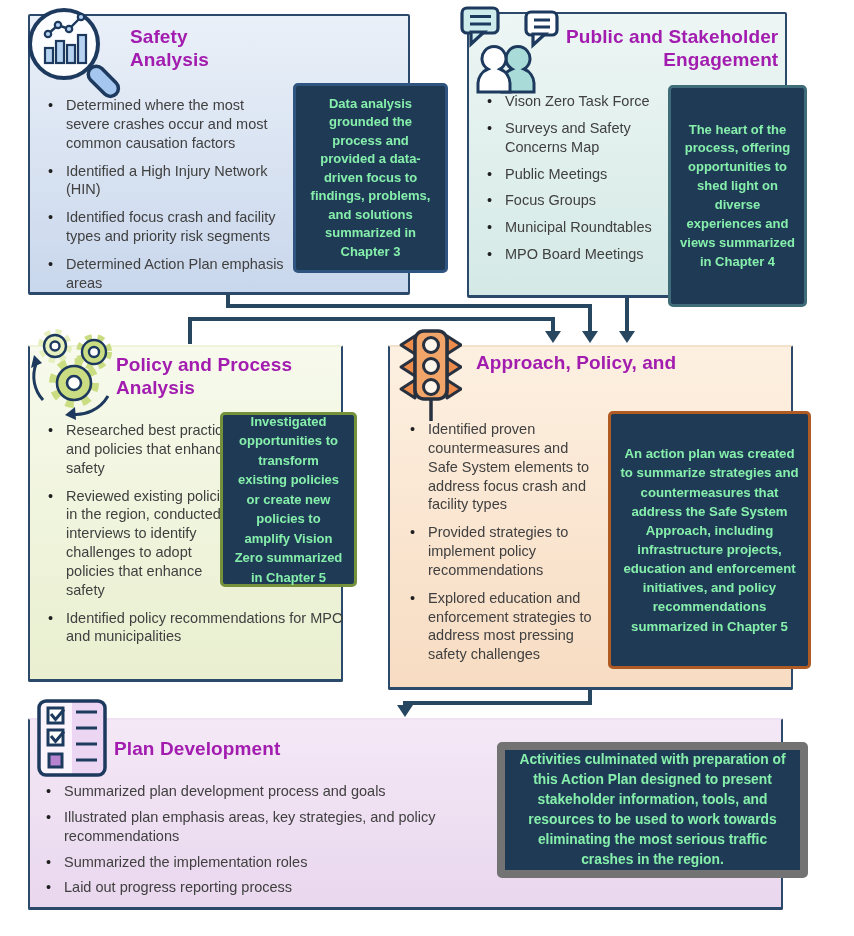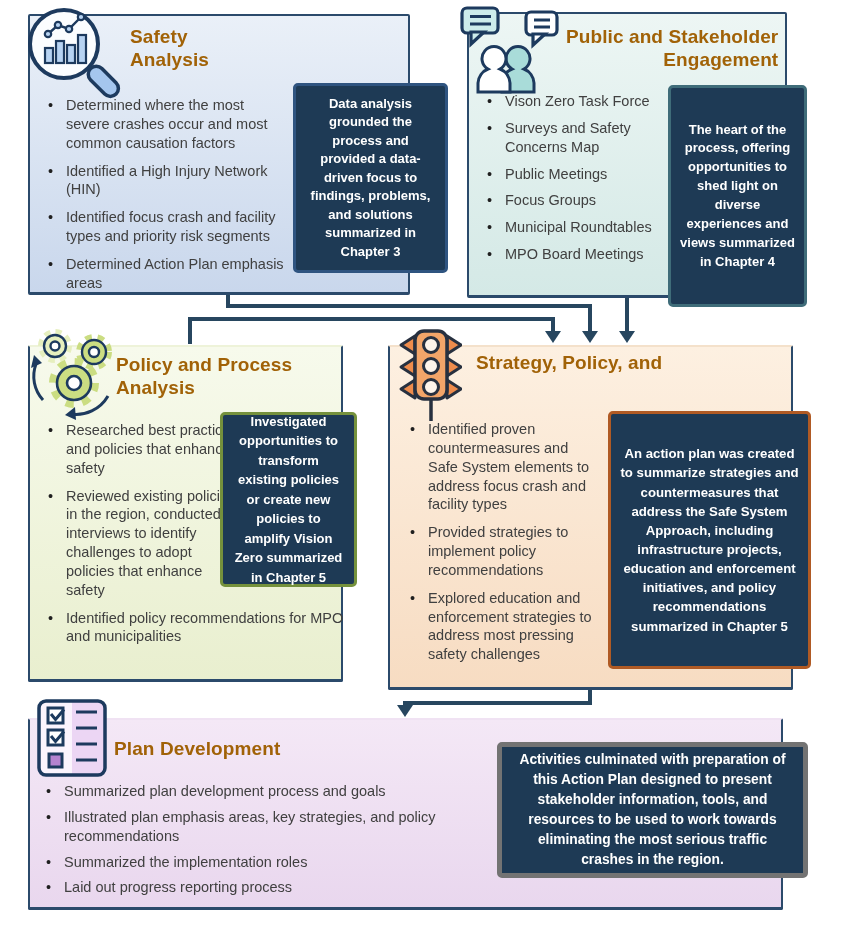--- a/index.html
+++ b/index.html
@@ -23,21 +23,21 @@
     background:linear-gradient(180deg,#f7faec 0%,#e9efcf 100%);
     border:2px solid #2b4a6b;border-top:2px solid #eef3d9;border-bottom-width:3px;}
   .p-strategy{left:388px;top:345px;width:405px;height:345px;
     background:linear-gradient(180deg,#fdf0e1 0%,#f7dcc2 100%);
     border:2px solid #2b4a6b;border-top:2px solid #f4e1cb;border-bottom-width:3px;}
   .p-plan{left:28px;top:718px;width:755px;height:192px;
     background:linear-gradient(180deg,#f4e8f6 0%,#e9d7ee 100%);
     border:2px solid #2b4a6b;border-top:2px solid #f0e2f3;border-bottom-width:3px;}
 
   
-  .title{position:absolute;z-index:2;color:#a16207;font-weight:700;font-size:19px;line-height:1.2;letter-spacing:.1px;}
+  .title{position:absolute;z-index:2;color:#a21caf;font-weight:700;font-size:19px;line-height:1.2;letter-spacing:.1px;}
   .t-safety{left:130px;top:26px;}
   .t-engagement{left:566px;top:26px;text-align:right;}
   .t-policy{left:116px;top:354px;}
   .t-strategy{left:476px;top:352px;}
   .t-plan{left:114px;top:738px;}
 
   
   .bullets{position:absolute;z-index:2;margin:0;padding:0;list-style:none;color:#404040;
     font-size:14.5px;line-height:1.3;}
   .bullets li{position:relative;padding-left:20px;margin-bottom:9px;}
@@ -45,33 +45,33 @@
   .u-safety{left:46px;top:96px;width:245px;}
   .u-engagement{left:485px;top:92px;width:170px;}
   .u-engagement li{margin-bottom:8px;}
   .u-policy{left:46px;top:421px;width:300px;}
   .u-policy li:nth-child(1),.u-policy li:nth-child(2){max-width:178px;}
   .u-strategy{left:408px;top:420px;width:192px;}
   .u-plan{left:44px;top:782px;width:440px;}
   .u-plan li{margin-bottom:7px;}
 
   
-  .callout{position:absolute;z-index:3;background:#1e3a55;color:#ffffff;border-radius:5px;
+  .callout{position:absolute;z-index:3;background:#1e3a55;color:#86efac;border-radius:5px;
     display:flex;align-items:center;justify-content:center;text-align:center;
     font-weight:600;box-sizing:border-box;}
   .callout .ctext{padding:6px 9px;}
   .c-safety{left:293px;top:83px;width:155px;height:190px;border:3px solid #2f5480;
     font-size:13px;line-height:1.42;}
   .c-engagement{left:668px;top:85px;width:139px;height:222px;border:3px solid #3f6c79;
     font-size:13px;line-height:1.45;}
   .c-policy{left:220px;top:412px;width:137px;height:175px;border:3px solid #75913c;
     font-size:13px;line-height:1.5;}
   .c-strategy{left:608px;top:411px;width:203px;height:258px;border:3px solid #b05a24;
     font-size:13.2px;line-height:1.45;}
-  .c-plan{left:497px;top:742px;width:311px;height:136px;border:5px solid #737373;
+  .c-plan{left:497px;top:742px;width:311px;height:136px;border:8px solid #737373;
     font-size:13.8px;line-height:1.45;}
   .callout strong{font-weight:800;}
 
   
   .icon{position:absolute;z-index:4;display:block;}
   .i-safety{left:24px;top:4px;width:104px;height:106px;}
   .i-engagement{left:460px;top:6px;width:112px;height:90px;}
   .i-policy{left:28px;top:326px;width:94px;height:94px;}
   .i-strategy{left:398px;top:328px;width:64px;height:98px;}
   .i-plan{left:36px;top:698px;width:74px;height:82px;}
@@ -105,21 +105,21 @@
   </h2>
   <h2 class="title t-engagement" style="margin:0">
     <div>Public and Stakeholder</div>
     <div>Engagement</div>
   </h2>
   <h2 class="title t-policy" style="margin:0">
     <div>Policy and Process</div>
     <div>Analysis</div>
   </h2>
   <h2 class="title t-strategy" style="margin:0">
-    <div>Strategy, Policy, and</div>
+    <div>Approach, Policy, and</div>
   </h2>
   <h2 class="title t-plan" style="margin:0">
     <div>Plan Development</div>
   </h2>
 
   <ul class="bullets u-safety">
     <li>Determined where the most severe crashes occur and most common causation factors</li>
     <li>Identified a High Injury Network (HIN)</li>
     <li>Identified focus crash and facility types and priority risk segments</li>
     <li>Determined Action Plan emphasis areas</li>

